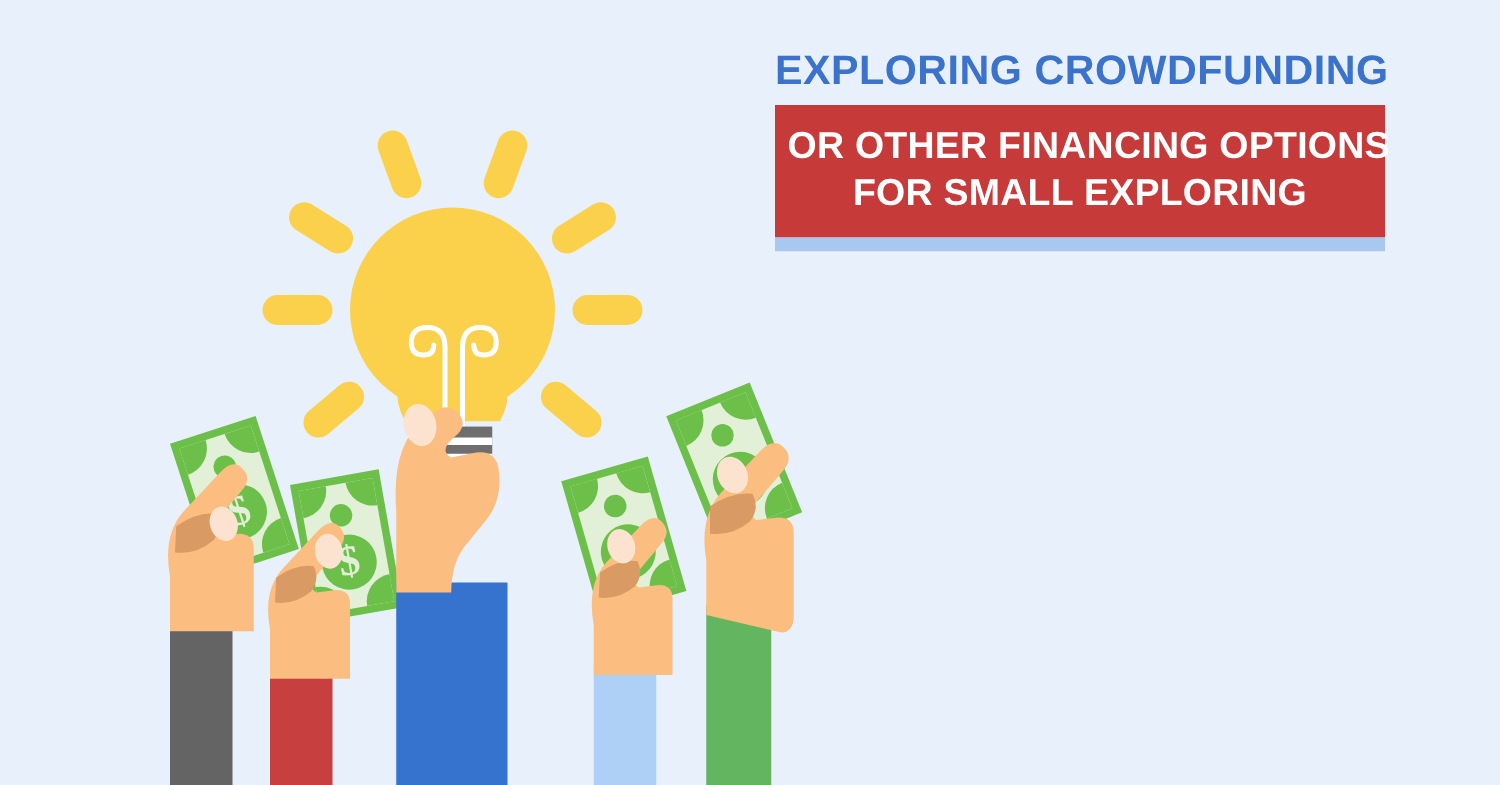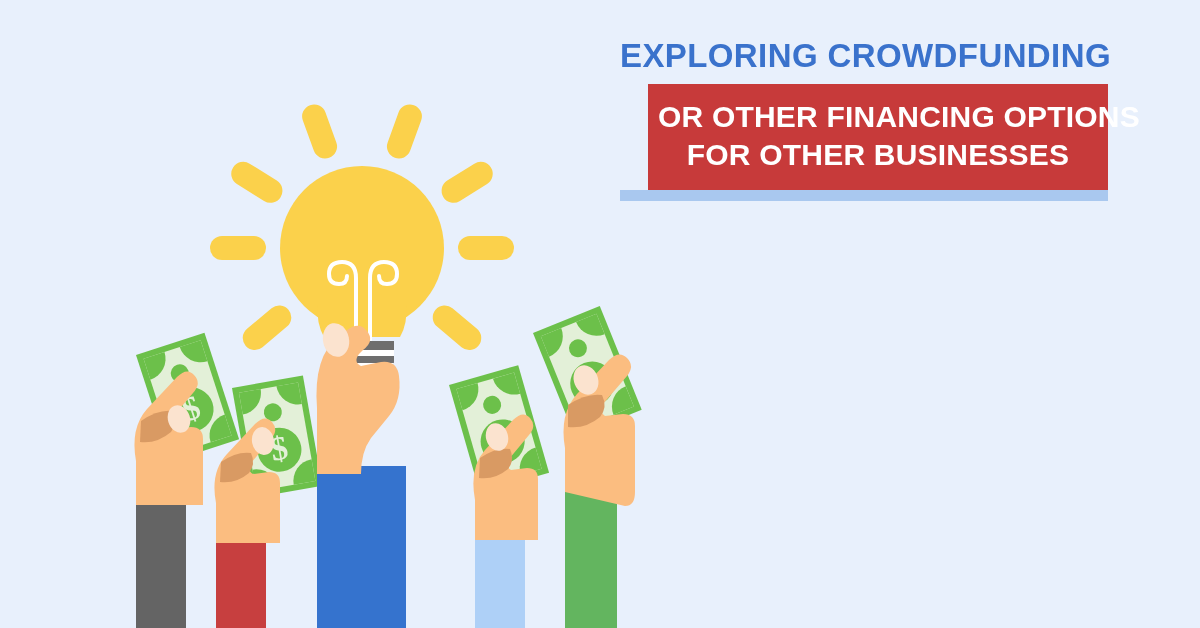--- a/index.html
+++ b/index.html
@@ -14,21 +14,20 @@
   .textblock{position:absolute;left:620px;top:30px;width:488px;}
   .headline{
     font-size:33px;font-weight:bold;letter-spacing:.4px;
     color:#3a72cc;line-height:1.1;text-align:center;
     padding:8px 0 10px 0;white-space:nowrap;
   }
   .redbox{
     background:#c73a3a;color:#ffffff;
     padding:14px 10px 16px 10px;
     text-align:center;
-    margin-left:28px;
   }
   .redline{
     font-size:30px;font-weight:bold;line-height:1.26;letter-spacing:.2px;
     white-space:nowrap;
   }
   .bluebar{height:11px;background:#a9c8ef;}
 
   
   .illo{position:absolute;left:0;top:0;width:700px;height:628px;}
 </style>
@@ -129,18 +128,18 @@
       <path d="M317 474 v-66 q-4 -52 22 -72 l8 -6 q12 -9 20 1 q8 10 -4 19 l-4 4 q-6 8 2 12
                l20 -4 q16 -2 18 14 q3 24 -10 40 l-18 22 q-10 14 -10 36 z" fill="#fbbd80"></path>
       <ellipse cx="336" cy="340" rx="13" ry="17" transform="rotate(-12 336 340)" fill="#fbe3cf"></ellipse>
     </g>
   </svg>
 
   <div class="textblock">
     <div class="headline">EXPLORING CROWDFUNDING</div>
     <div class="redbox">
       <div class="redline">OR OTHER FINANCING OPTIONS</div>
-      <div class="redline">FOR OTHER BUSINESSES</div>
+      <div class="redline">FOR SMALL EXPLORING</div>
     </div>
     <div class="bluebar"></div>
   </div>
 
 </div>
 
 </body></html>

